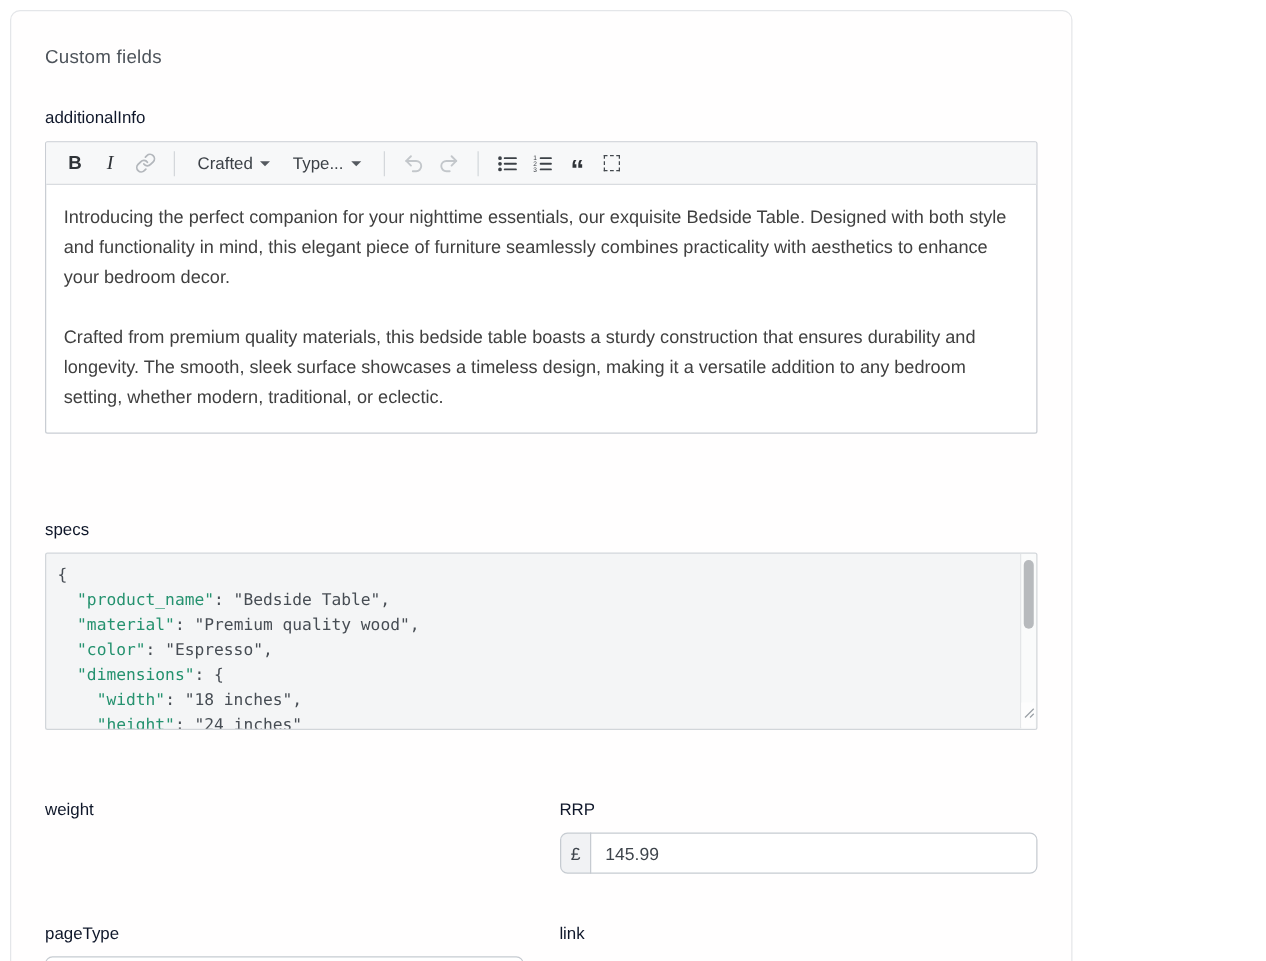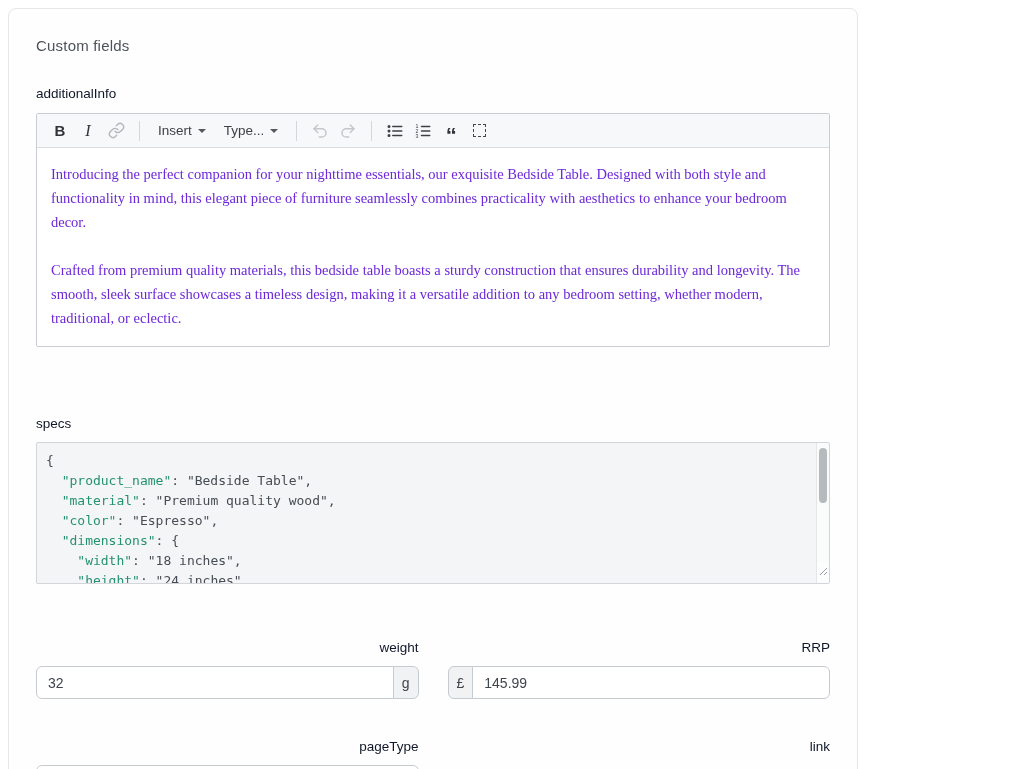--- a/index.html
+++ b/index.html
@@ -50,23 +50,22 @@
   .tb-caret { width: 0; height: 0; border-left: 4px solid transparent; border-right: 4px solid transparent; border-top: 4px solid #54595f; margin-top: 1px; }
   .tb-divider { width: 1px; height: 20px; background: #d4d7db; margin: 0 8px; }
   .tb-quote { font-size: 22px; font-weight: 700; line-height: 10px; padding-top: 10px; }
   .dashed-square { width: 13px; height: 13px; border: 1px dashed #43484e; }
   .tb-icon svg { display: block; }
 
   .editor-content {
     padding: 14px 14px 16px 14px;
     font-size: 14.5px;
     line-height: 24px;
-    color: #6d28d9;
+    color: #404040;
     min-height: 166px;
-    font-family: Liberation Serif, serif;
   }
   .editor-content p + p { margin-top: 24px; }
 
   
   .code-box {
     position: relative;
     height: 142px;
     background: #f4f5f6;
     border: 1px solid #d2d6da;
     border-radius: 2px;
@@ -94,21 +93,21 @@
   .code-resize-grip { position: absolute; bottom: 1px; right: 1px; background: #fdfdfd; }
 
   
   .grid {
     margin-top: 56px;
     display: grid;
     grid-template-columns: 1fr 1fr;
     column-gap: 29px;
     row-gap: 40px;
   }
-  .grid .field-label { margin-bottom: 11px; text-align: right; }
+  .grid .field-label { margin-bottom: 11px; }
 
   .input-group { display: flex; width: 100%; }
   .text-input {
     flex: 1; height: 33px;
     border: 1px solid #c6cbd1; border-radius: 6px;
     padding: 0 11px; font-size: 14px; color: #3f454c;
     font-family: "Liberation Sans", sans-serif;
     background: #fff; outline: none; min-width: 0;
   }
   .addon {
@@ -148,21 +147,21 @@
       <button class="tb-btn tb-icon">
         <span>
           <svg width="17" height="17" viewBox="0 0 24 24" fill="none" stroke="#b3b7bc" stroke-width="2" stroke-linecap="round" stroke-linejoin="round">
               <path d="M10 13a5 5 0 0 0 7.54.54l3-3a5 5 0 0 0-7.07-7.07l-1.72 1.71"></path>
               <path d="M14 11a5 5 0 0 0-7.54-.54l-3 3a5 5 0 0 0 7.07 7.07l1.71-1.71"></path>
             </svg>
         </span>
       </button>
       <span class="tb-divider"></span>
       <button class="tb-btn tb-menu">
-        <span>Insert</span>
+        <span>Crafted</span>
         <span class="tb-caret"></span>
       </button>
       <button class="tb-btn tb-menu">
         <span>Type...</span>
         <span class="tb-caret"></span>
       </button>
       <span class="tb-divider"></span>
       <button class="tb-btn tb-icon">
         <span>
           <svg width="18" height="18" viewBox="0 0 24 24" fill="none" stroke="#c3c7cb" stroke-width="2" stroke-linecap="round" stroke-linejoin="round">
@@ -234,24 +233,20 @@
           <line x1="10" y1="3" x2="3" y2="10"></line>
           <line x1="10" y1="7" x2="7" y2="10"></line>
         </svg>
     </span>
   </div>
 
   <div class="grid">
 
     <div>
       <label class="field-label">weight</label>
-      <div class="input-group">
-        <input class="text-input group-input-left" type="text" value="32" style="">
-        <span class="addon addon-right">g</span>
-      </div>
     </div>
 
     <div>
       <label class="field-label">RRP</label>
       <div class="input-group">
         <span class="addon addon-left">£</span>
         <input class="text-input group-input-right" type="text" value="145.99" style="">
       </div>
     </div>
 

